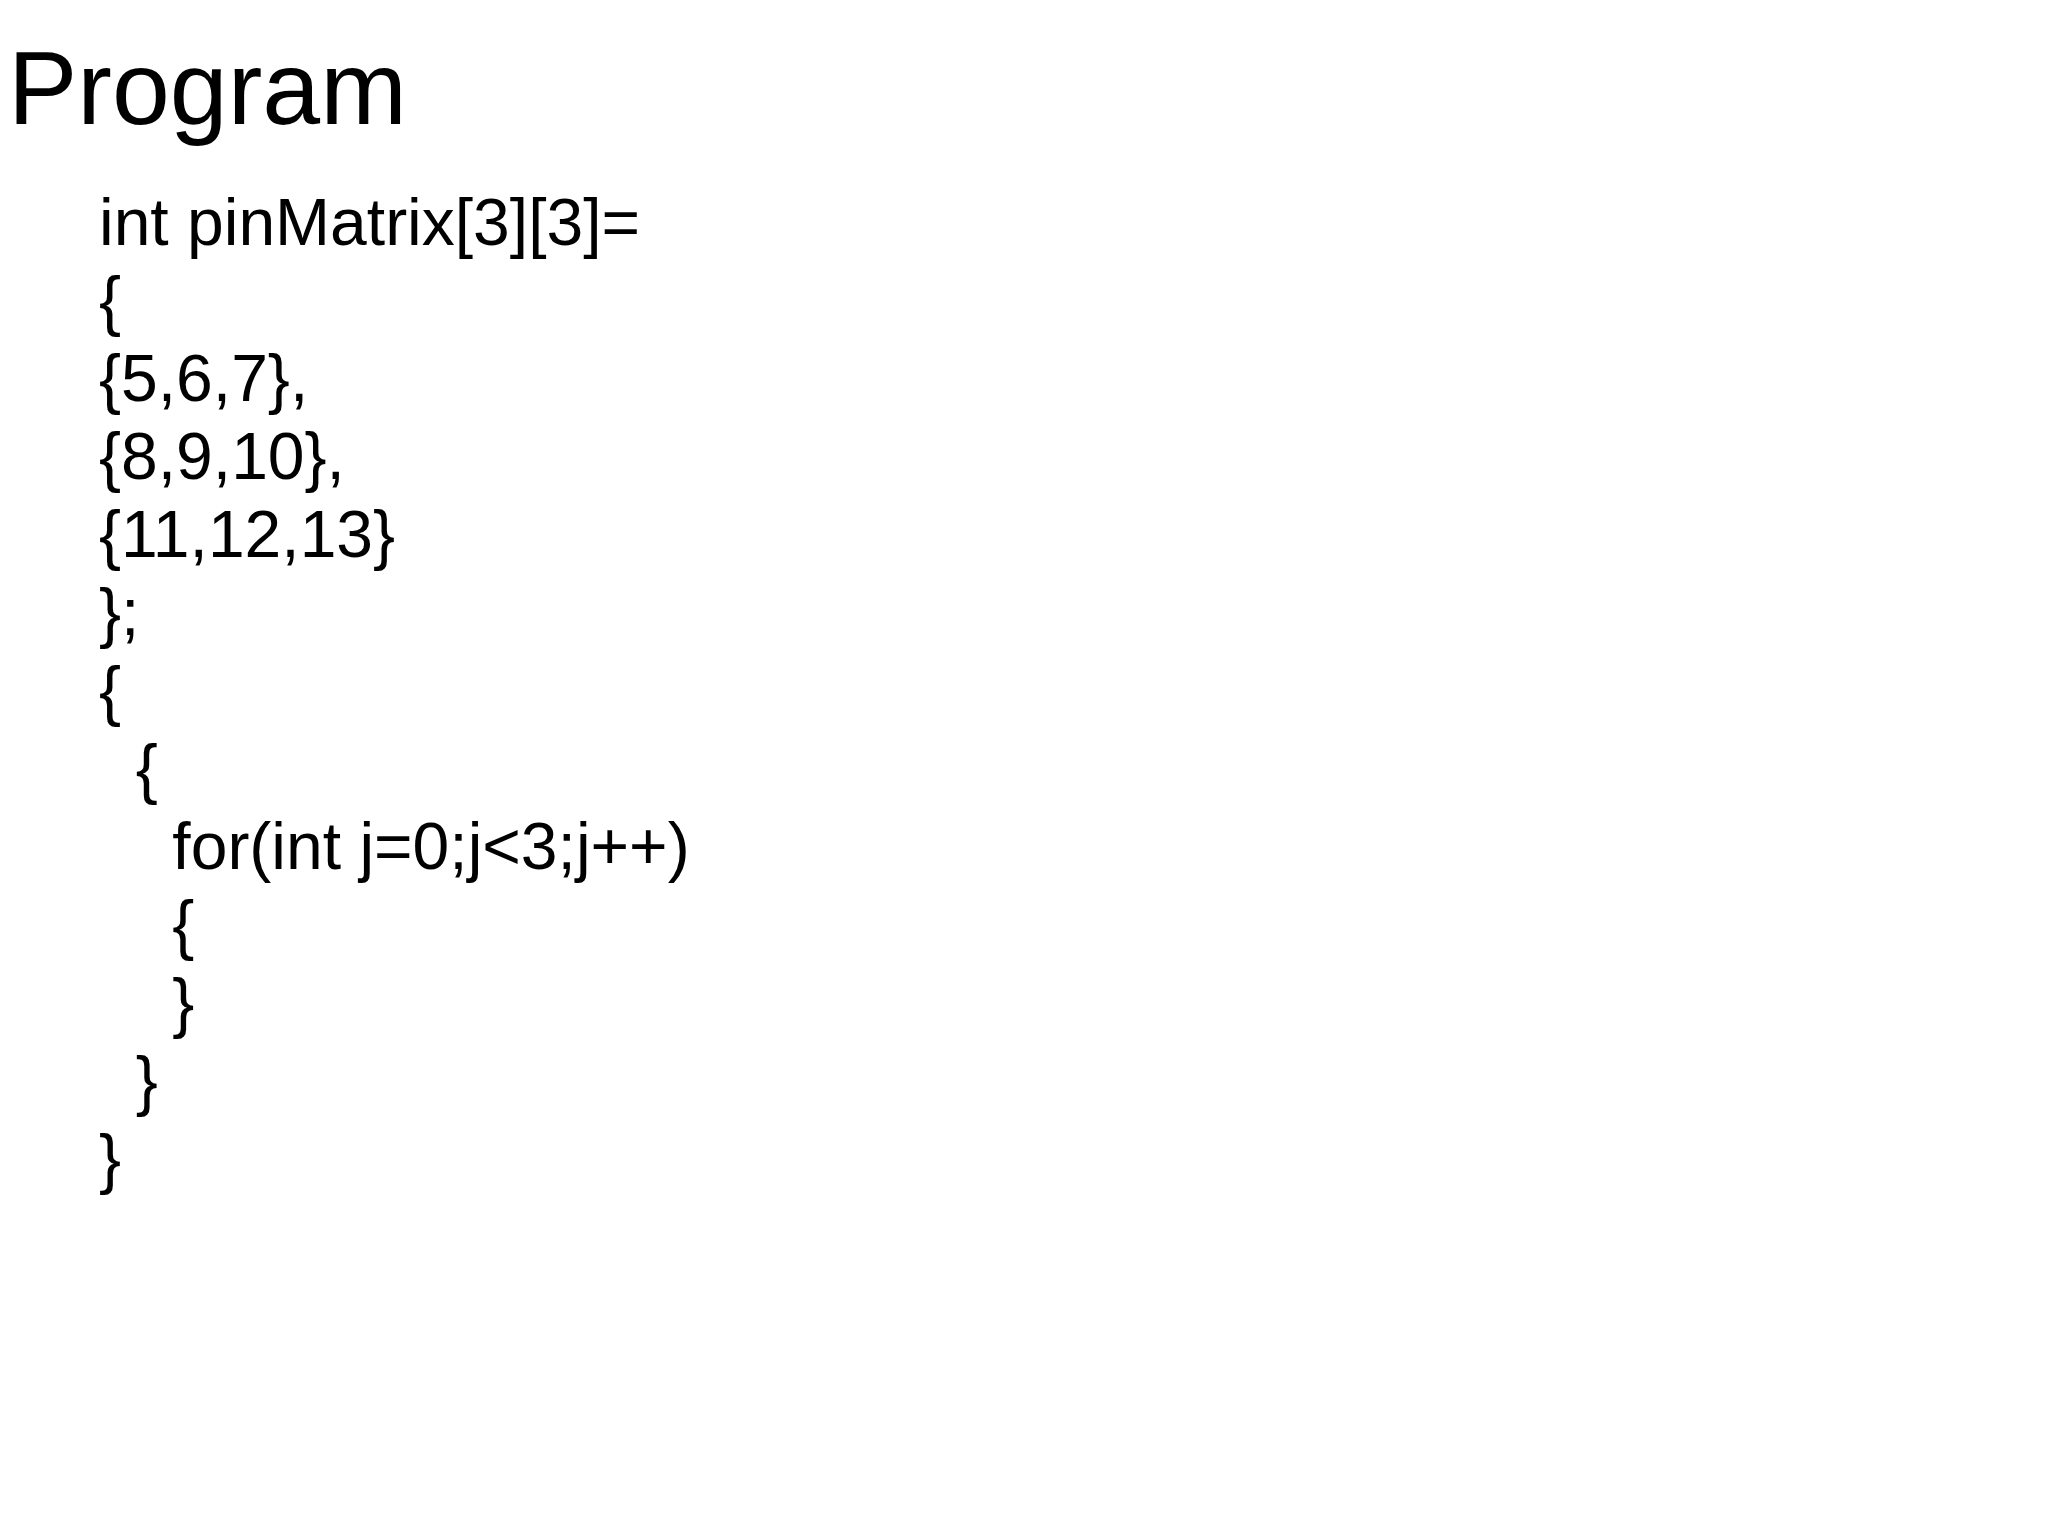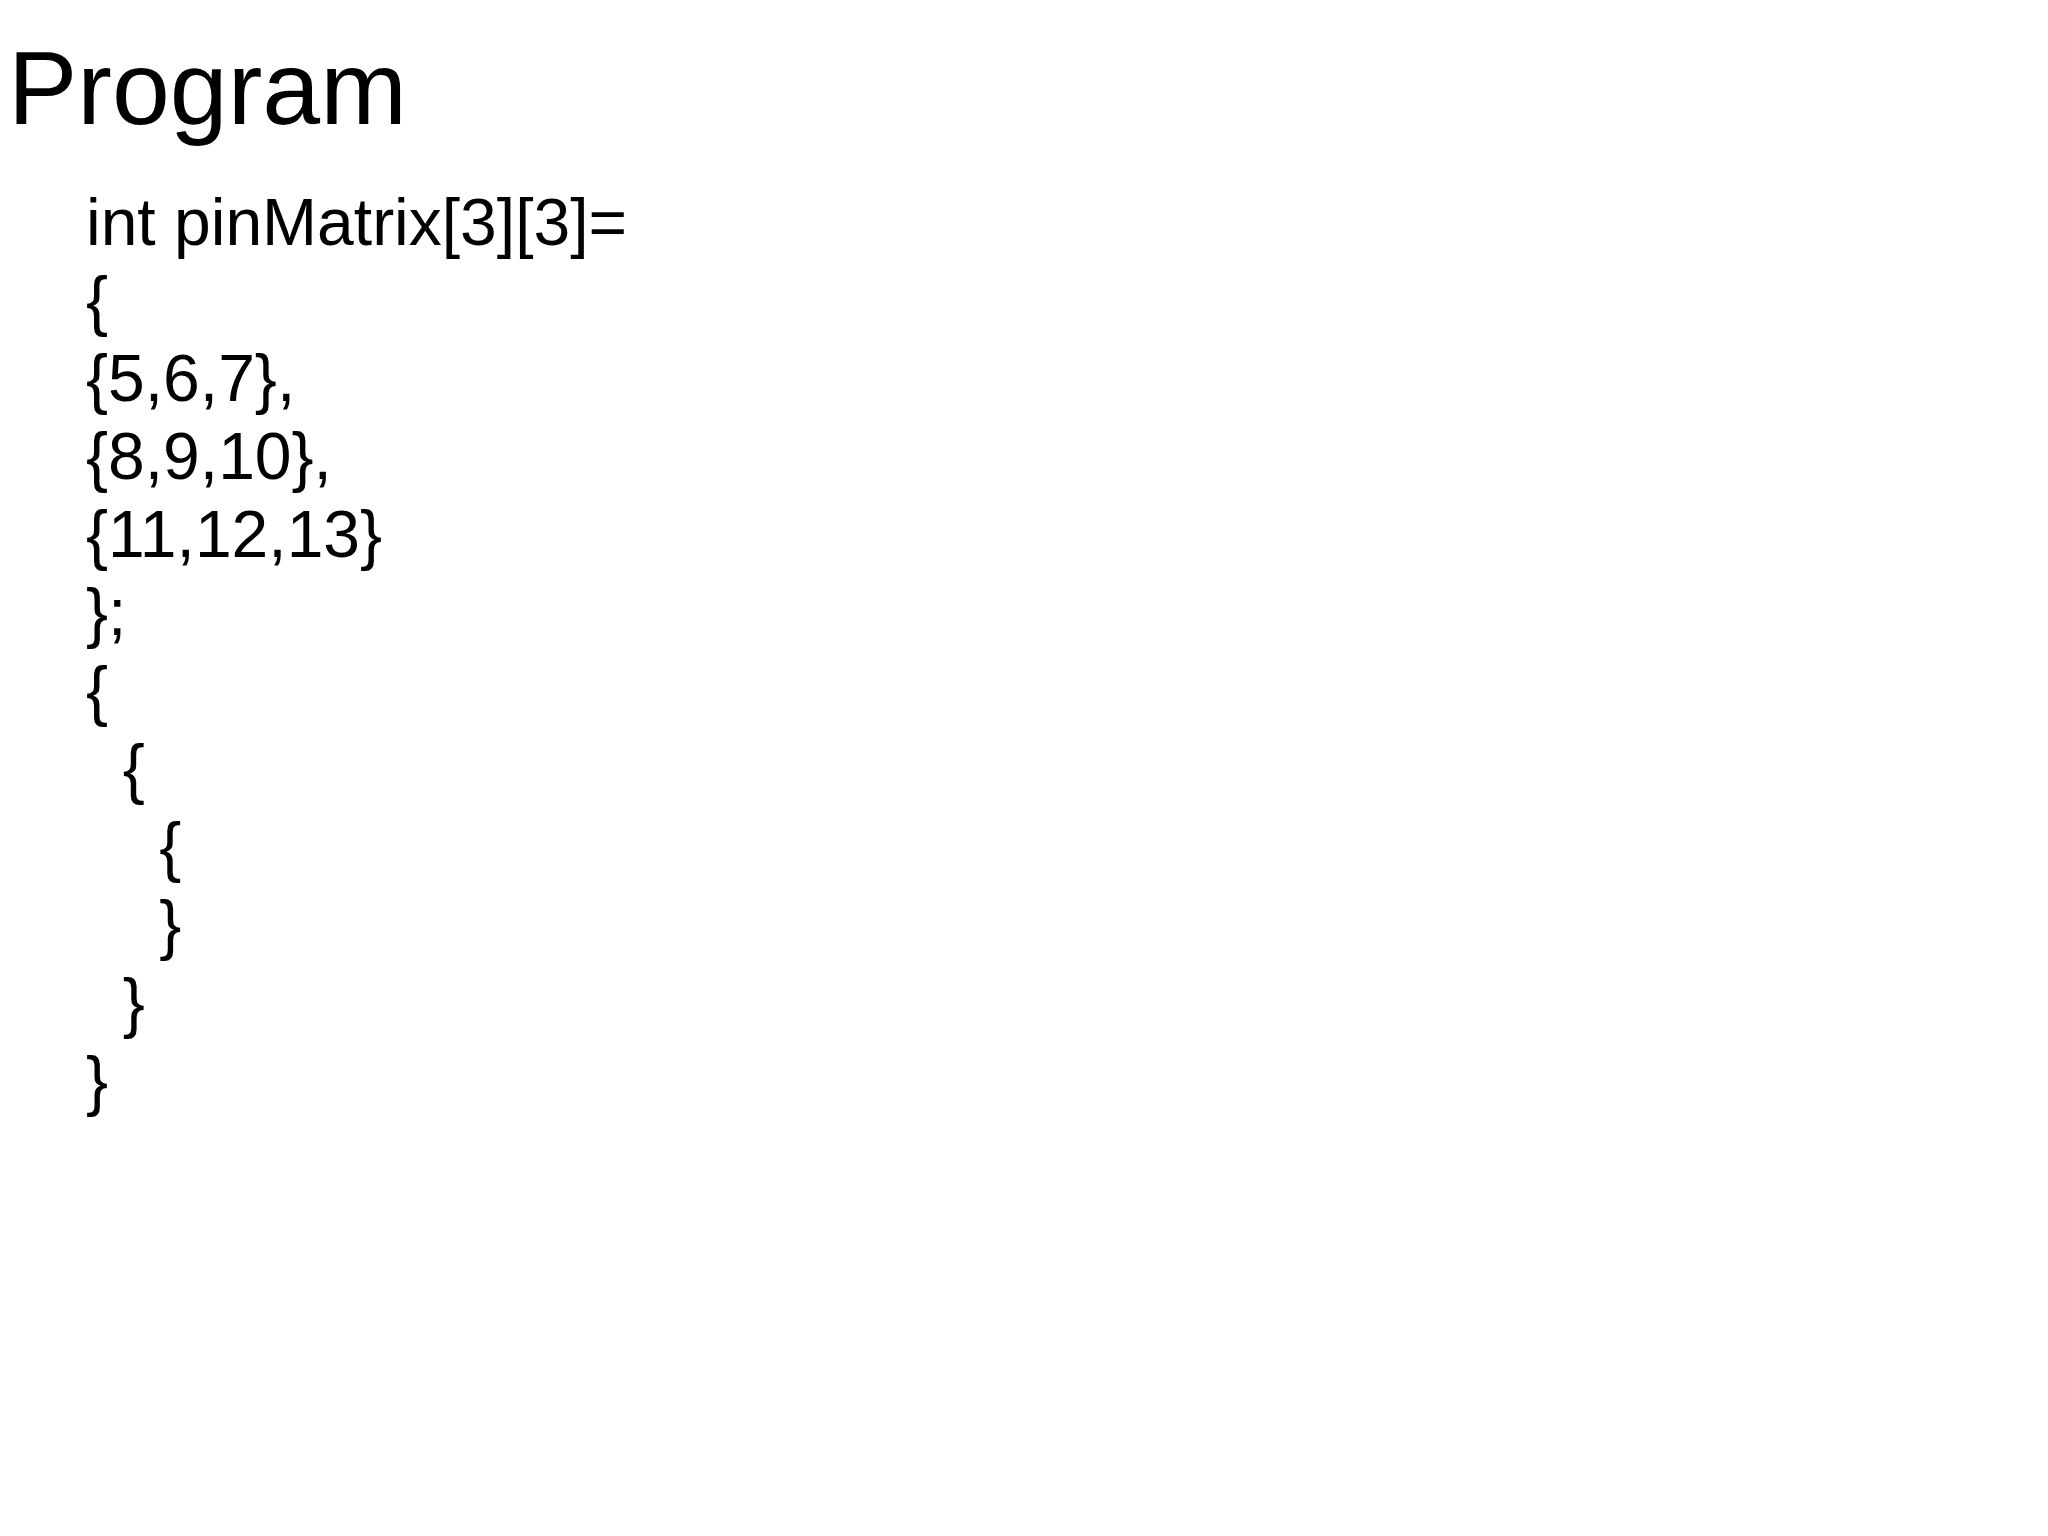--- a/index.html
+++ b/index.html
@@ -34,35 +34,37 @@
     left: 86px;
     top: 183px;
     font-size: 66px;
     line-height: 78px;
     font-weight: 400;
     color: #000000;
   }
   .code-line {
     white-space: pre;
     height: 78px;
+    margin-left: 13px;
   }
 </style>
 </head>
 <body>
 
 <div class="slide">
   <div class="title">Program</div>
 
   <div class="code">
       <div class="code-line">int pinMatrix[3][3]=</div>
       <div class="code-line">{</div>
       <div class="code-line">{5,6,7},</div>
       <div class="code-line">{8,9,10},</div>
       <div class="code-line">{11,12,13}</div>
       <div class="code-line">};</div>
       <div class="code-line">{</div>
       <div class="code-line">  {</div>
+      <div class="code-line">    for(int j=0;j&lt;3;j++)</div>
       <div class="code-line">    {</div>
       <div class="code-line">    }</div>
       <div class="code-line">  }</div>
       <div class="code-line">}</div>
     </div>
 </div>
 
 </body></html>

